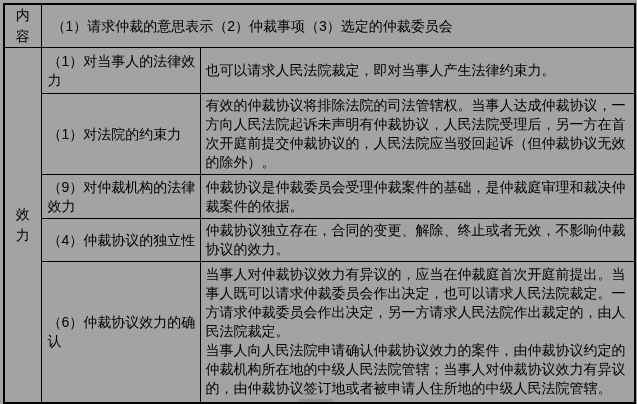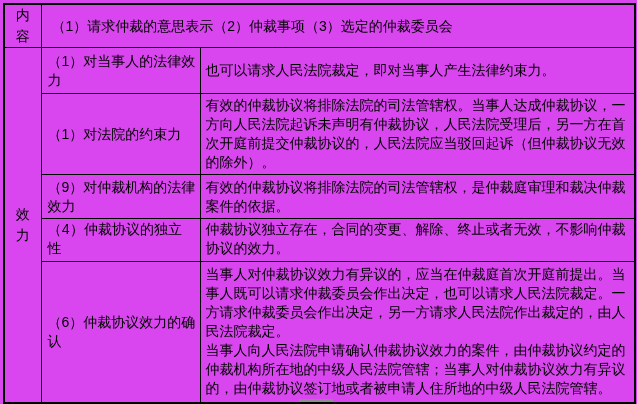--- a/index.html
+++ b/index.html
@@ -6,21 +6,21 @@
     margin: 0;
     padding: 0;
     background: #ffffff;
     font-family: "Liberation Sans", "DejaVu Sans", sans-serif;
     color: #000000;
   }
   .page {
     position: relative;
     width: 637px;
     height: 404px;
-    background: #d946ef;
+    background: #a3a3a3;
     overflow: hidden;
   }
   table.tbl {
     position: absolute;
     left: 3px;
     top: 3px;
     width: 631px;
     border-collapse: collapse;
     table-layout: fixed;
     border: 2px solid #000000;
@@ -47,21 +47,21 @@
     word-break: break-all;
     line-height: 21px;
     text-align: center;
   }
   td.content-cell { padding-left: 10px; }
   td.label { padding-left: 6px; }
   tr.r1 { height: 41px; }
   tr.r2 { height: 46px; }
   tr.r3 { height: 79px; }
   tr.r4 { height: 44px; }
-  tr.r5 { height: 42px; font-family: Liberation Mono, monospace; }
+  tr.r5 { height: 42px; }
   tr.r6 { height: 141px; }
   .scroll-thumb {
     position: absolute;
     left: 299px;
     top: 399px;
     width: 34px;
     height: 3px;
     background: #8f8f8f;
   }
 </style>
@@ -88,21 +88,21 @@
         </td>
         <td class="label">（1）对当事人的法律效力</td>
         <td class="desc">也可以请求人民法院裁定，即对当事人产生法律约束力。</td>
       </tr>
       <tr class="r3">
         <td class="label">（1）对法院的约束力</td>
         <td class="desc">有效的仲裁协议将排除法院的司法管辖权。当事人达成仲裁协议，一方向人民法院起诉未声明有仲裁协议，人民法院受理后，另一方在首次开庭前提交仲裁协议的，人民法院应当驳回起诉（但仲裁协议无效的除外）。</td>
       </tr>
       <tr class="r4">
         <td class="label">（9）对仲裁机构的法律效力</td>
-        <td class="desc">有效的仲裁协议将排除法院的司法管辖权，是仲裁庭审理和裁决仲裁案件的依据。</td>
+        <td class="desc">仲裁协议是仲裁委员会受理仲裁案件的基础，是仲裁庭审理和裁决仲裁案件的依据。</td>
       </tr>
       <tr class="r5">
         <td class="label">（4）仲裁协议的独立性</td>
         <td class="desc">仲裁协议独立存在，合同的变更、解除、终止或者无效，不影响仲裁协议的效力。</td>
       </tr>
       <tr class="r6">
         <td class="label">（6）仲裁协议效力的确认</td>
         <td class="desc">
           <div>当事人对仲裁协议效力有异议的，应当在仲裁庭首次开庭前提出。当事人既可以请求仲裁委员会作出决定，也可以请求人民法院裁定。一方请求仲裁委员会作出决定，另一方请求人民法院作出裁定的，由人民法院裁定。</div>
           <div>当事人向人民法院申请确认仲裁协议效力的案件，由仲裁协议约定的仲裁机构所在地的中级人民法院管辖；当事人对仲裁协议效力有异议的，由仲裁协议签订地或者被申请人住所地的中级人民法院管辖。</div>

